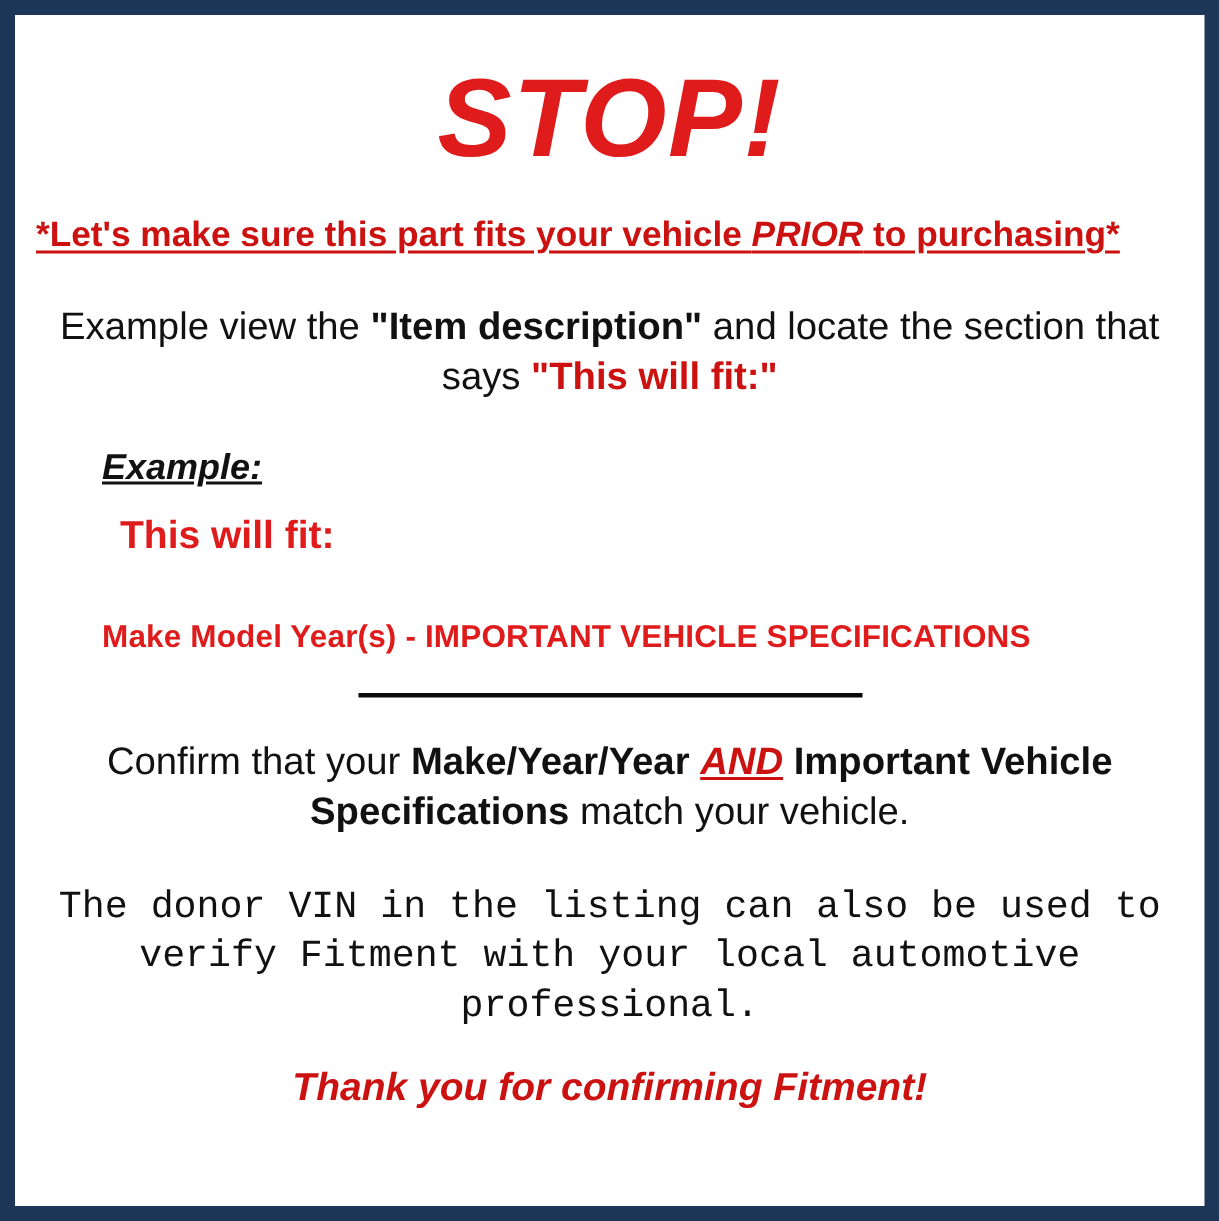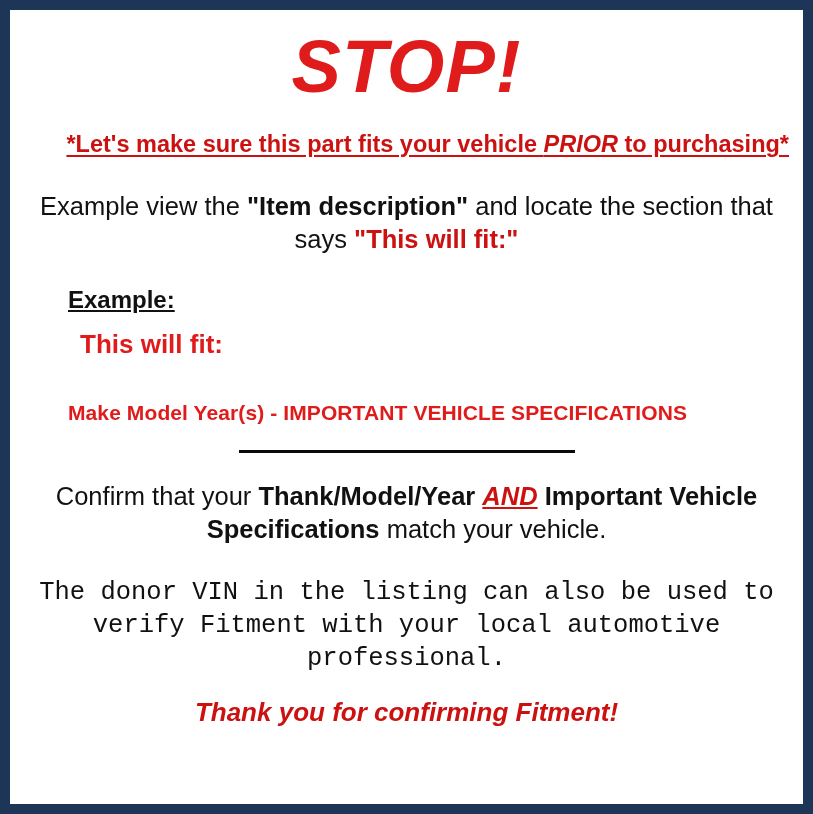--- a/index.html
+++ b/index.html
@@ -24,34 +24,34 @@
   .notice-inner {
     box-sizing: border-box;
     width: 100%;
     height: 100%;
     padding: 0 14px;
     display: block;
   }
 
   .stop-heading {
     margin: 0;
-    padding-top: 20px;
+    padding-top: 32px;
     text-align: center;
     color: #E01B1B;
     font-weight: bold;
     font-style: italic;
     font-size: 74px;
     line-height: 1.0;
     letter-spacing: 1px;
   }
 
   .subtitle {
     margin: 0;
     padding-top: 26px;
-    text-align: right;
+    text-align: left;
     color: #CC1111;
     font-weight: bold;
     font-size: 23.5px;
     line-height: 1.2;
     text-decoration: underline;
     text-underline-offset: 3px;
   }
   .subtitle .ital {
     font-style: italic;
   }
@@ -102,20 +102,21 @@
 
   .example-block {
     padding-top: 30px;
     padding-left: 44px;
     text-align: left;
   }
   .example-label {
     margin: 0;
     color: #111111;
     font-weight: bold;
+    font-style: italic;
     font-size: 24px;
     line-height: 1.22;
     text-decoration: underline;
     text-underline-offset: 2px;
     display: inline-block;
   }
   .example-fit {
     margin: 12px;
     color: #E01B1B;
     font-weight: bold;
@@ -178,21 +179,21 @@
       </div>
       <div class="example-fit">This will fit:</div>
       <div class="example-spec">Make Model Year(s) - IMPORTANT VEHICLE SPECIFICATIONS</div>
     </div>
 
     <div class="divider-row">
       <div class="divider"></div>
     </div>
 
     <div class="para para-confirm">
-      <span>Confirm that your </span><span class="em-bold">Thank/Model/Year</span><span>&nbsp;</span><span class="em-red-ul">AND</span><span>&nbsp;</span><span class="em-bold">Important Vehicle Specifications</span><span> match your vehicle.</span>
+      <span>Confirm that your </span><span class="em-bold">Make/Year/Year</span><span>&nbsp;</span><span class="em-red-ul">AND</span><span>&nbsp;</span><span class="em-bold">Important Vehicle Specifications</span><span> match your vehicle.</span>
     </div>
 
     <div class="para para-vin">The donor VIN in the listing can also be used to verify Fitment with your local automotive professional.</div>
 
     <div class="thanks">Thank you for confirming Fitment!</div>
 
   </div>
 </div>
 
 </body></html>

